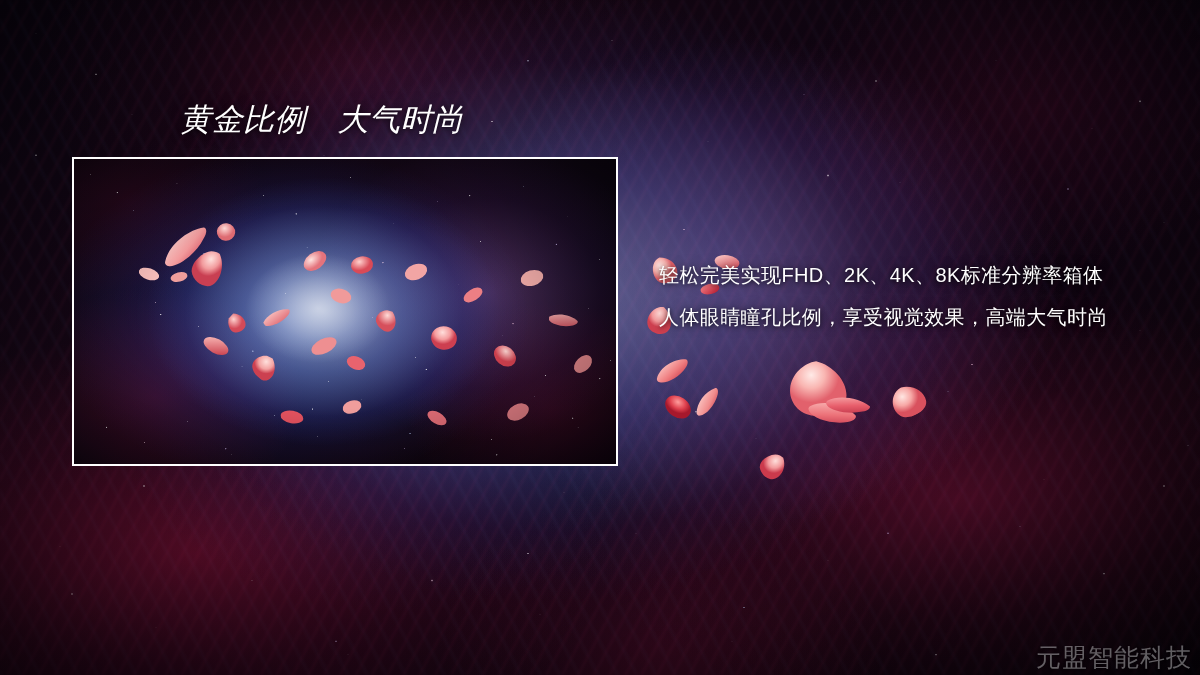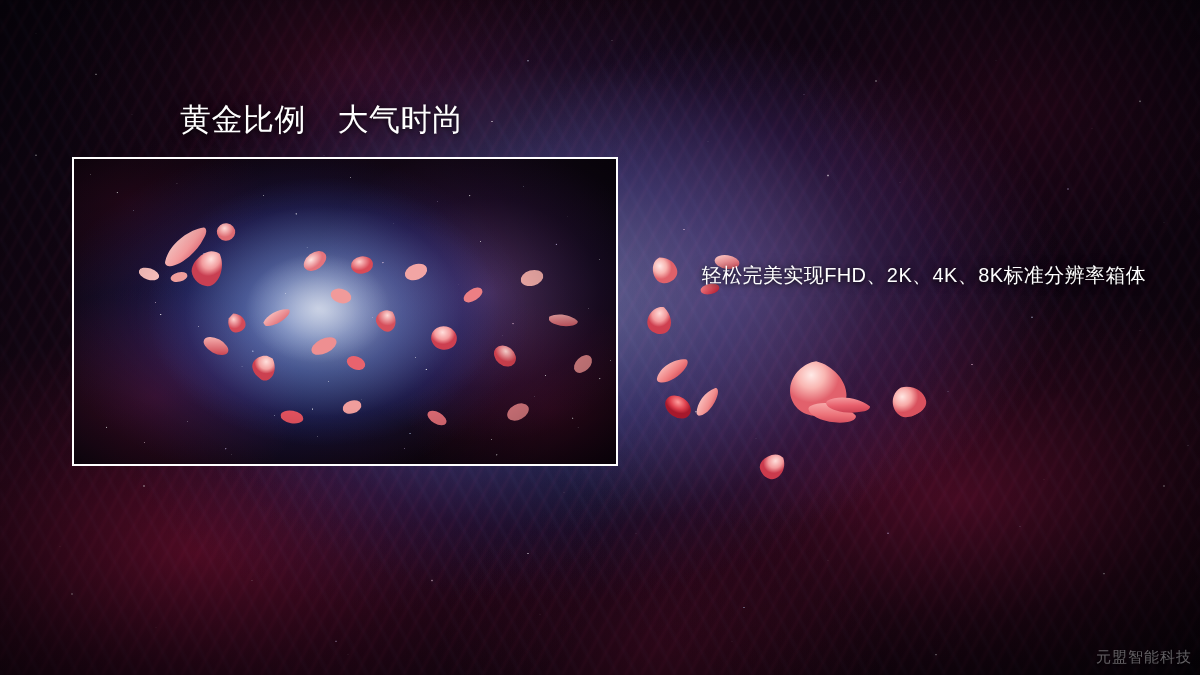--- a/index.html
+++ b/index.html
@@ -173,35 +173,35 @@
   .petal{position:absolute;pointer-events:none;}
   .petal svg{display:block;width:100%;height:100%;}
 
   
   #headline{
     position:absolute;left:180px;top:100px;
     font-size:31px;line-height:40px;
     color:#ffffff;letter-spacing:.5px;
     white-space:pre;
     text-shadow:0 1px 5px rgba(0,0,0,.65), 0 0 16px rgba(0,0,0,.45);
+    font-style:italic;
   }
   #body-copy{
     position:absolute;left:659px;top:254px;
     width:530px;
   }
   .body-line{
     font-size:20px;line-height:42px;
     color:#ffffff;letter-spacing:.4px;
     white-space:pre;
     text-shadow:0 1px 4px rgba(0,0,0,.7), 0 0 12px rgba(0,0,0,.5);
-    text-align:center;
   }
   #watermark{
     position:absolute;right:8px;bottom:6px;
-    font-size:15px;line-height:24px;
+    font-size:25px;line-height:24px;
     color:rgba(190,188,192,.50);
     letter-spacing:1px;
     text-shadow:0 1px 2px rgba(0,0,0,.5);
   }
 </style>
 </head>
 <body>
 
 <div id="slide">
 
@@ -576,17 +576,18 @@
         </svg>
     </div>
 
     <div class="inner-vig"></div>
   </div>
 
   <div id="headline">黄金比例　大气时尚</div>
 
   <div id="body-copy">
     <div class="body-line">轻松完美实现FHD、2K、4K、8K标准分辨率箱体</div>
+    <div class="body-line">人体眼睛瞳孔比例，享受视觉效果，高端大气时尚</div>
   </div>
 
   <div id="watermark">元盟智能科技</div>
 
 </div>
 
 </body></html>

